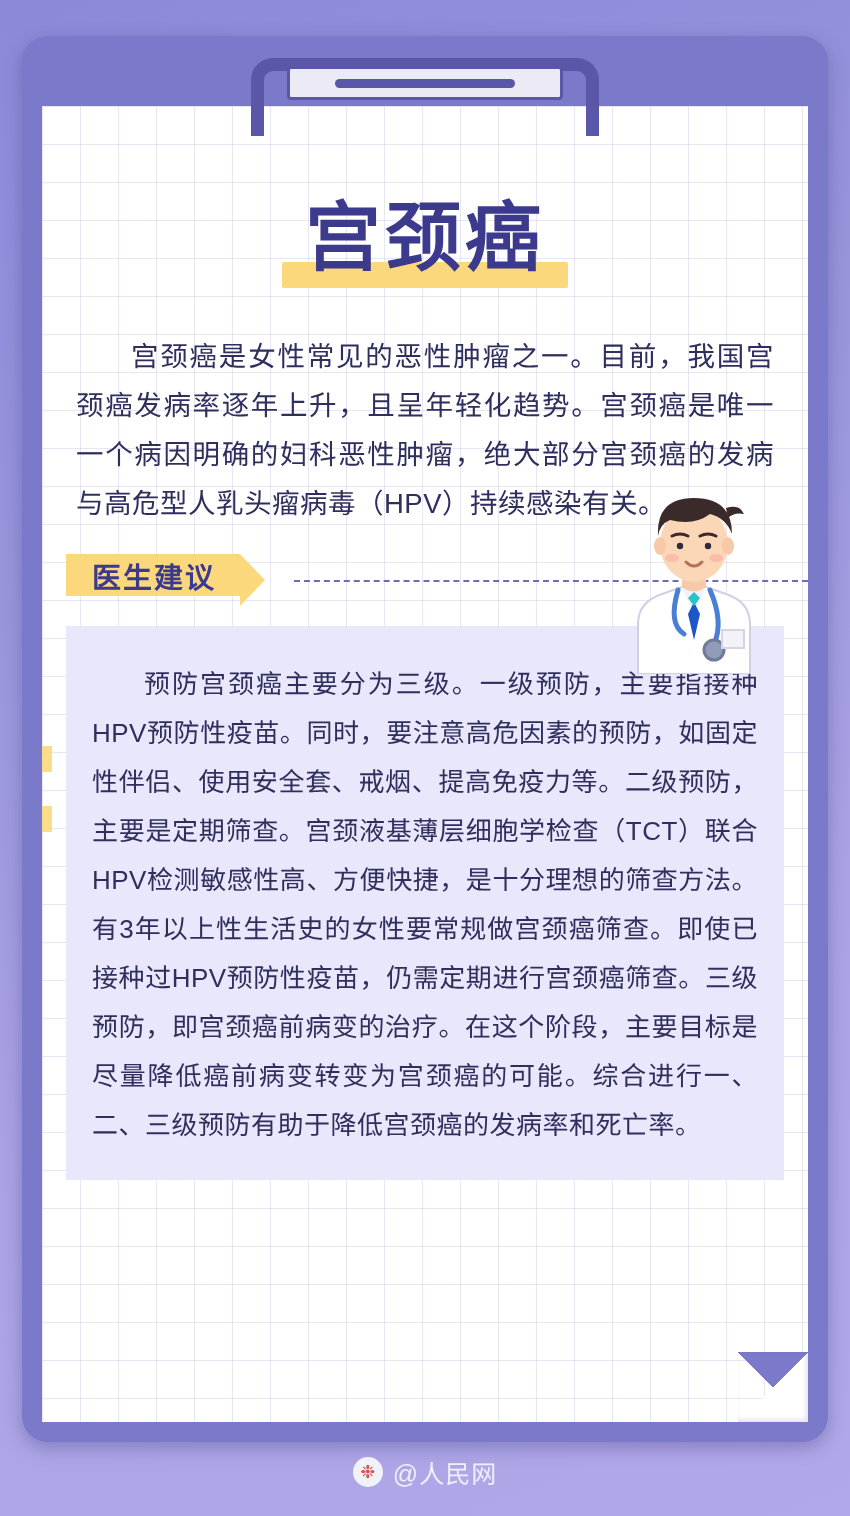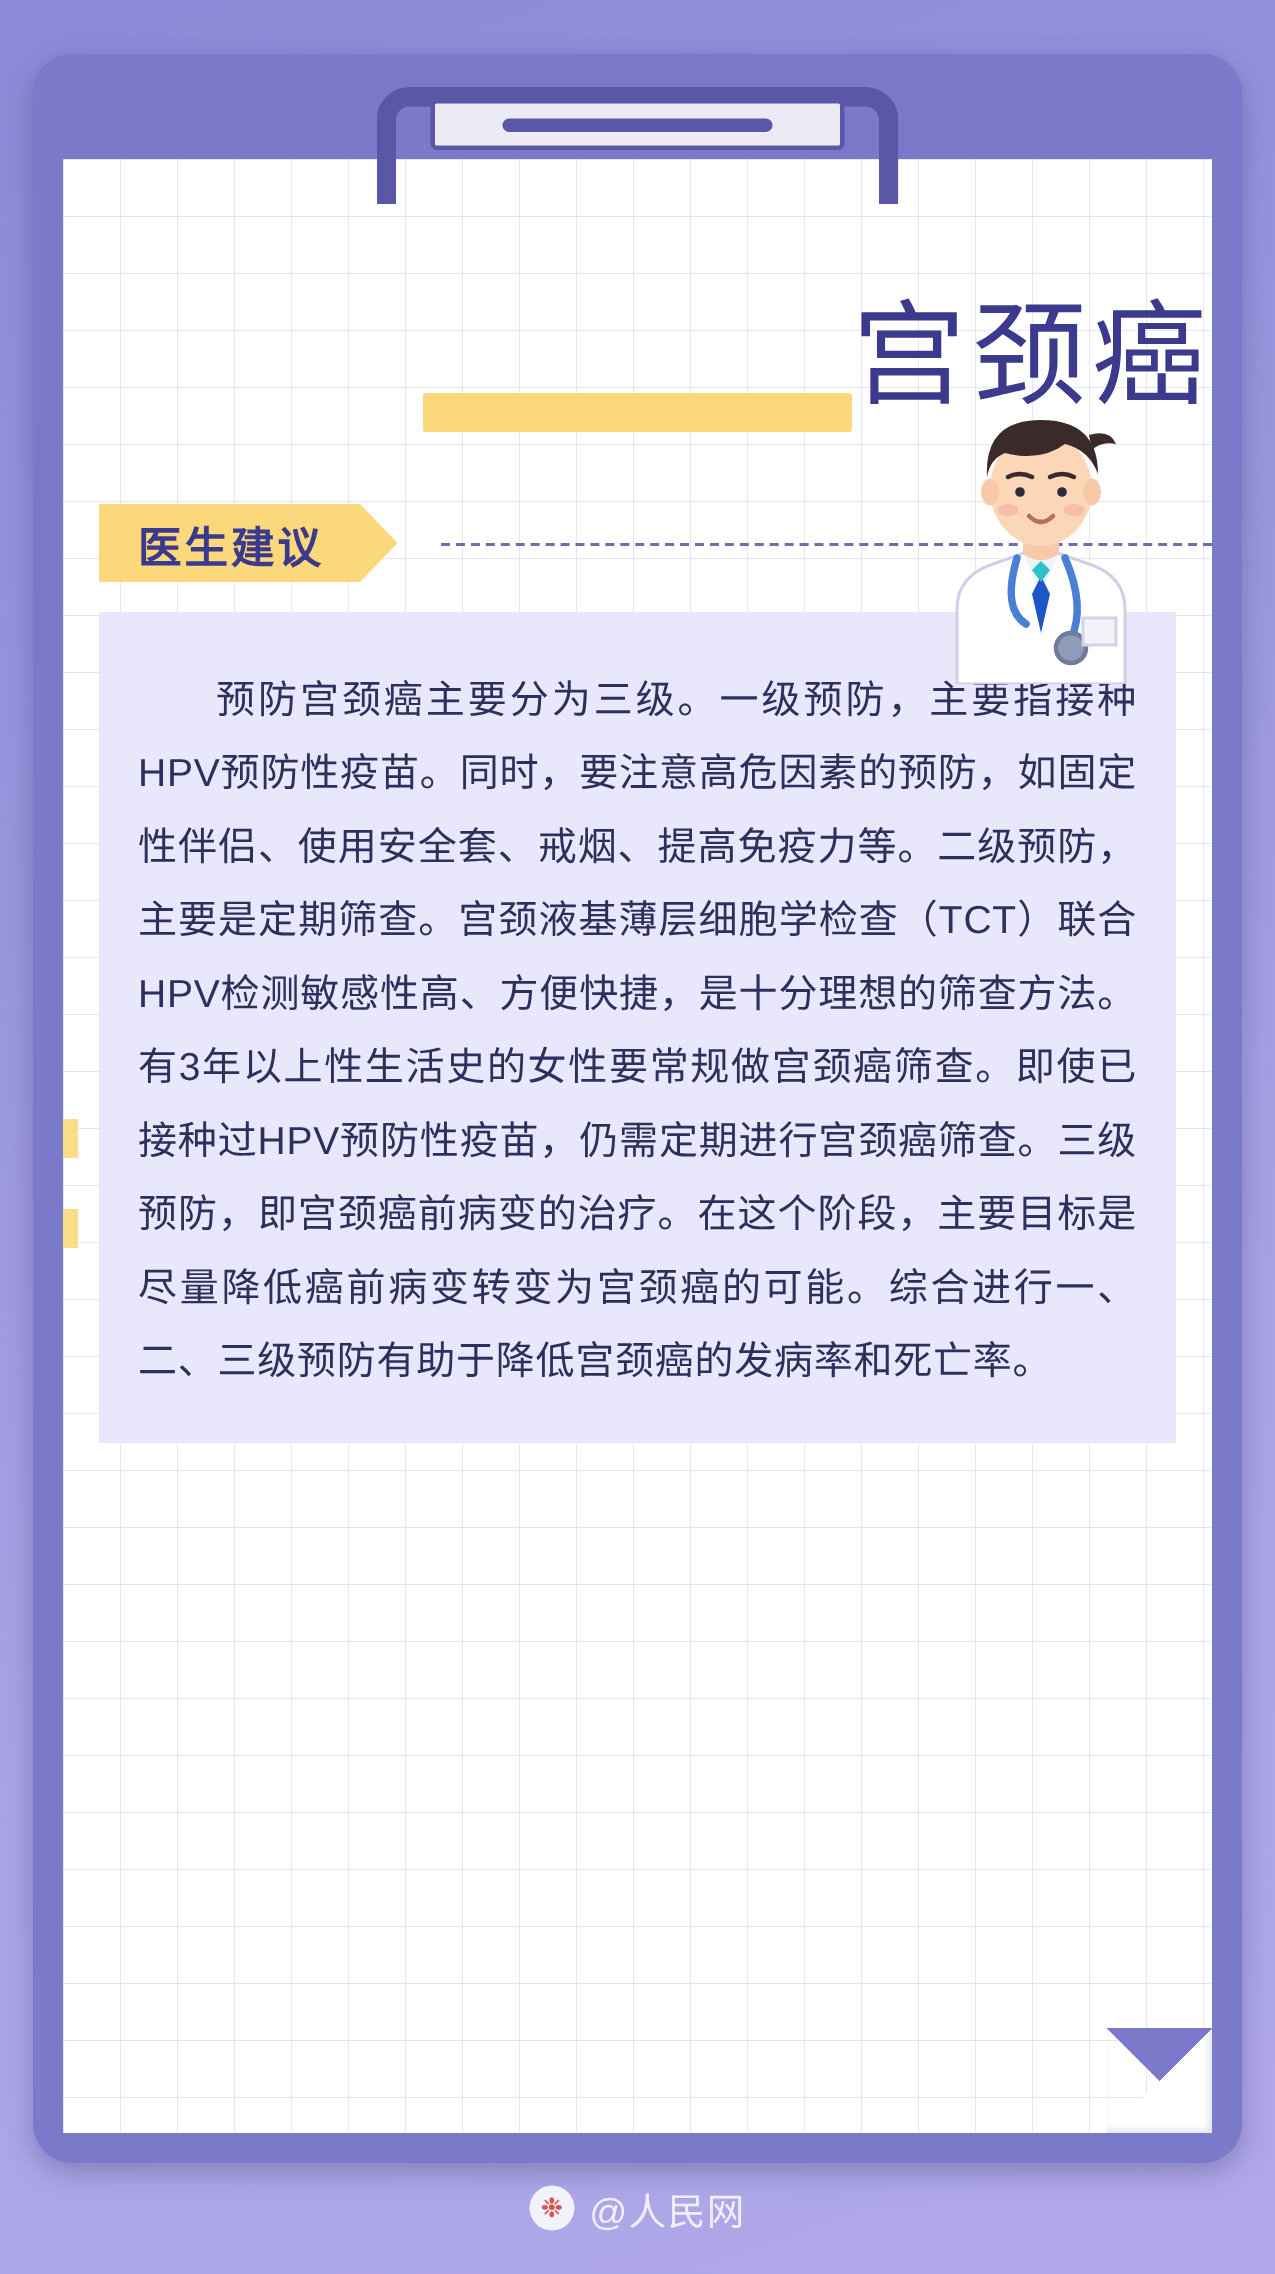--- a/index.html
+++ b/index.html
@@ -121,26 +121,25 @@
     top: 72px;
     width: 286px;
     height: 26px;
     background: #fbd87c;
     border-radius: 2px;
   }
   .title-text {
     position: relative;
     font-size: 76px;
     line-height: 1;
-    font-weight: normal;
+    font-weight: bold;
     color: #3c3a8c;
     letter-spacing: 4px;
     z-index: 2;
     padding-top: 10px;
-    text-align: right;
   }
 
   
   .intro {
     margin: 22px 34px 0 34px;
     font-size: 27.5px;
     line-height: 49px;
     color: #2f2f5e;
     text-align: justify;
     text-indent: 2em;
@@ -150,21 +149,21 @@
   
   .advice-head {
     position: relative;
     margin-top: 26px;
     height: 58px;
   }
   .advice-tag {
     position: absolute;
     left: 24px;
     top: 0;
-    height: 52px;
+    height: 42px;
     padding: 0 24px 0 26px;
     background: #fbd87c;
     display: flex;
     align-items: center;
     font-size: 29px;
     font-weight: bold;
     color: #3c3a8c;
     letter-spacing: 2px;
   }
   .advice-tag::after {
@@ -253,20 +252,21 @@
   <div class="page">
 
     <div class="side-mark" style="top:640px"></div>
     <div class="side-mark" style="top:700px"></div>
 
     <div class="title-area">
       <div class="title-highlight"></div>
       <div class="title-text">宫颈癌</div>
     </div>
 
+    <p class="intro">宫颈癌是女性常见的恶性肿瘤之一。目前，我国宫颈癌发病率逐年上升，且呈年轻化趋势。宫颈癌是唯一一个病因明确的妇科恶性肿瘤，绝大部分宫颈癌的发病与高危型人乳头瘤病毒（HPV）持续感染有关。</p>
 
     <div class="advice-head">
       <div class="advice-tag">医生建议</div>
       <div class="advice-dash"></div>
 
       <svg class="doctor" viewBox="0 0 192 200">
 
         <path d="M40 200 L40 150 Q40 128 64 120 L84 113 L108 113 L128 120 Q152 128 152 150 L152 200 Z" fill="#ffffff" stroke="#cfcfe6" stroke-width="2"></path>
 
         <path d="M84 113 L96 140 L108 113 L100 108 L92 108 Z" fill="#eef2fb"></path>

